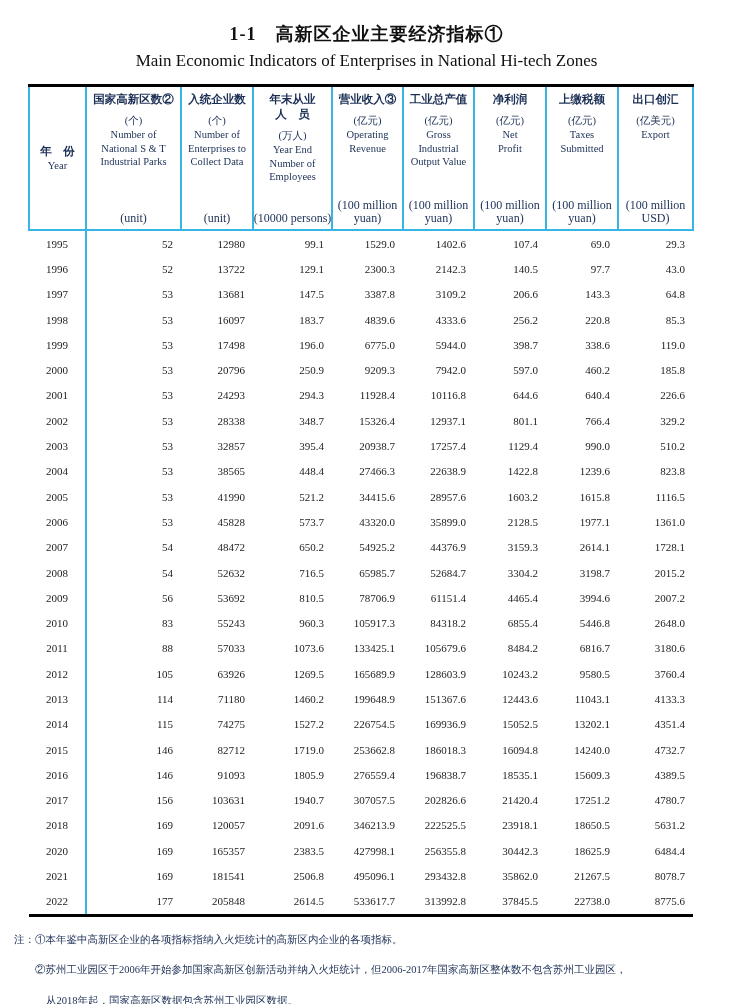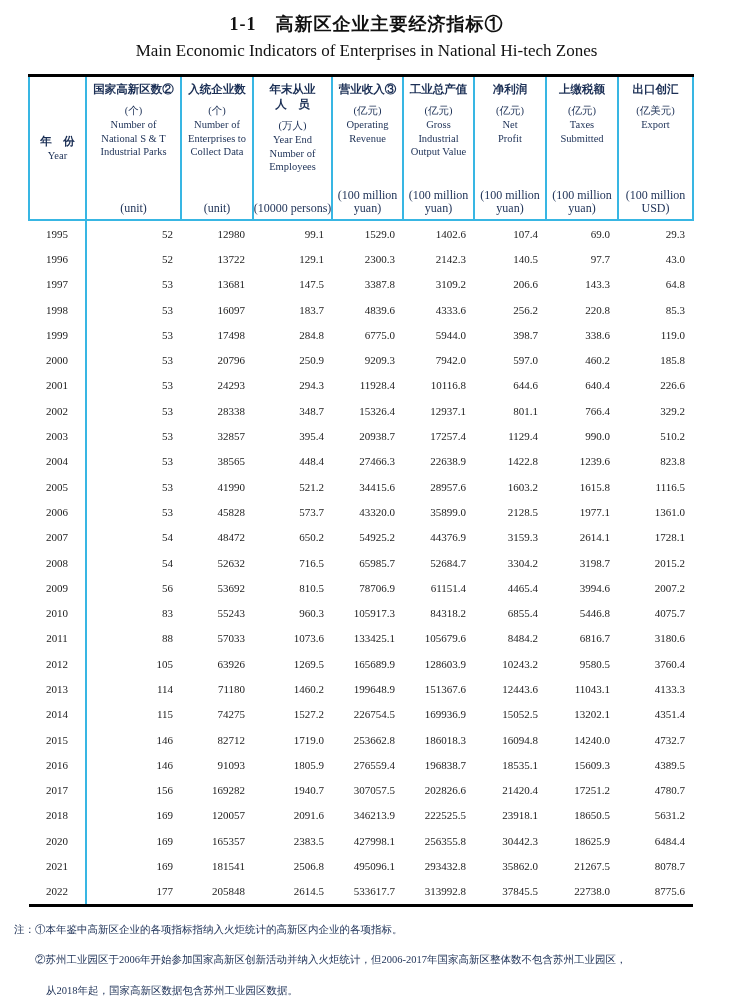--- a/index.html
+++ b/index.html
@@ -5,21 +5,21 @@
   :root{
     --accent:#38b6e3;
     --heavy:#000000;
     --head-ink:#1b2f55;
     --body-ink:#1c1c1c;
   }
   html,body{margin:0;padding:0;background:#ffffff;}
   body{width:733px;height:1004px;overflow:hidden;font-family:"Liberation Serif",serif;}
   .page{position:relative;width:733px;height:1004px;background:#fff;}
 
-  .title-zh{padding-top:12px;text-align:center;font-weight:bold;font-size:18px;letter-spacing:1px;color:#111;}
+  .title-zh{padding-top:22px;text-align:center;font-weight:bold;font-size:18px;letter-spacing:1px;color:#111;}
   .title-en{margin-top:5px;text-align:center;font-size:17px;color:#111;}
 
   table.main{border-collapse:collapse;table-layout:fixed;width:664px;margin:13px 0 0 28px;
     border-top:3px solid var(--heavy);border-bottom:3px solid var(--heavy);}
   thead th{border-left:2px solid var(--accent);border-right:2px solid var(--accent);
     border-bottom:2px solid var(--accent);padding:0;vertical-align:top;font-weight:normal;}
   .thx{display:flex;flex-direction:column;align-items:center;height:142px;box-sizing:border-box;
     padding:5px 1px 5px;color:var(--head-ink);}
   .thx.center{justify-content:center;}
   .zh-line{font-weight:bold;font-size:11.5px;line-height:15px;white-space:nowrap;}
@@ -197,21 +197,21 @@
           <td class="c-num">4839.6</td>
           <td class="c-num">4333.6</td>
           <td class="c-num">256.2</td>
           <td class="c-num">220.8</td>
           <td class="c-num">85.3</td>
         </tr>
         <tr>
           <td class="c-year">1999</td>
           <td class="c-num">53</td>
           <td class="c-num">17498</td>
-          <td class="c-num">284.8</td>
+          <td class="c-num">196.0</td>
           <td class="c-num">6775.0</td>
           <td class="c-num">5944.0</td>
           <td class="c-num">398.7</td>
           <td class="c-num">338.6</td>
           <td class="c-num">119.0</td>
         </tr>
         <tr>
           <td class="c-year">2000</td>
           <td class="c-num">53</td>
           <td class="c-num">20796</td>
@@ -323,21 +323,21 @@
         </tr>
         <tr>
           <td class="c-year">2010</td>
           <td class="c-num">83</td>
           <td class="c-num">55243</td>
           <td class="c-num">960.3</td>
           <td class="c-num">105917.3</td>
           <td class="c-num">84318.2</td>
           <td class="c-num">6855.4</td>
           <td class="c-num">5446.8</td>
-          <td class="c-num">4075.7</td>
+          <td class="c-num">2648.0</td>
         </tr>
         <tr>
           <td class="c-year">2011</td>
           <td class="c-num">88</td>
           <td class="c-num">57033</td>
           <td class="c-num">1073.6</td>
           <td class="c-num">133425.1</td>
           <td class="c-num">105679.6</td>
           <td class="c-num">8484.2</td>
           <td class="c-num">6816.7</td>
@@ -394,21 +394,21 @@
           <td class="c-num">1805.9</td>
           <td class="c-num">276559.4</td>
           <td class="c-num">196838.7</td>
           <td class="c-num">18535.1</td>
           <td class="c-num">15609.3</td>
           <td class="c-num">4389.5</td>
         </tr>
         <tr>
           <td class="c-year">2017</td>
           <td class="c-num">156</td>
-          <td class="c-num">169282</td>
+          <td class="c-num">103631</td>
           <td class="c-num">1940.7</td>
           <td class="c-num">307057.5</td>
           <td class="c-num">202826.6</td>
           <td class="c-num">21420.4</td>
           <td class="c-num">17251.2</td>
           <td class="c-num">4780.7</td>
         </tr>
         <tr>
           <td class="c-year">2018</td>
           <td class="c-num">169</td>

